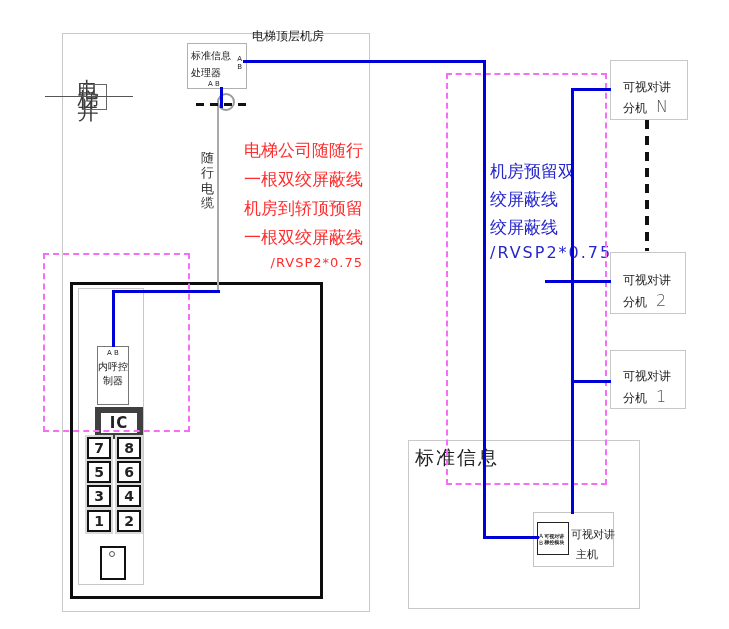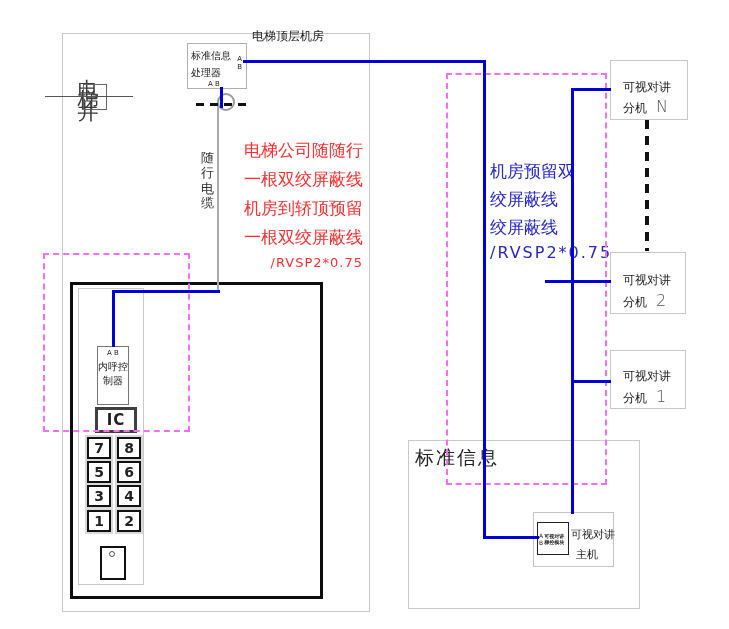--- a/index.html
+++ b/index.html
@@ -21,21 +21,21 @@
   .cable-label{font-size:13px;letter-spacing:15px;color:#333;z-index:36;}
   .note{position:absolute;z-index:20;white-space:nowrap;}
   .red-note{color:#ff2d2d;font-size:17px;line-height:29px;}
   .red-spec{color:#ff2d2d;font-size:13px;margin-top:3px;letter-spacing:1px;}
   .blue-note{color:#2626cc;font-size:17px;line-height:28px;}
   .blue-spec{color:#2626cc;font-size:16px;margin-top:2px;letter-spacing:2px;}
   .small-label{font-size:12px;color:#222;}
   .tiny{font-size:7px;color:#222;line-height:8px;}
   .proc-box{left:187px;top:43px;width:58px;height:44px;border:1px solid #b0b0b0;z-index:10;}
   .ctrl-box{left:97px;top:346px;width:30px;height:57px;border:1px solid #777;z-index:10;text-align:center;}
-  .ic-box{left:95px;top:407px;width:36px;height:20px;border:3px solid #404040;z-index:10;
+  .ic-box{left:95px;top:407px;width:36px;height:20px;border:6px solid #404040;z-index:10;
           display:flex;align-items:center;justify-content:center;font-weight:bold;font-size:15px;letter-spacing:1px;}
   .btn{position:absolute;width:20px;height:18px;border:2px solid #111;background:#fff;z-index:12;
        display:flex;align-items:center;justify-content:center;font-weight:bold;font-size:14px;
        box-shadow:0 0 0 2px #d9d9d9;}
   .ext-box{position:absolute;border:1px solid #c8c8c8;background:#fff;z-index:10;font-size:12px;color:#222;}
   .ext-line{position:absolute;left:12px;white-space:nowrap;}
   .ext-num{font-size:16px;color:#555;margin-left:9px;font-weight:300;}
   .room-label{position:absolute;left:6px;top:4px;font-size:19px;letter-spacing:2px;color:#222;z-index:11;}
   .host-box{left:533px;top:512px;width:79px;height:53px;border:1px solid #c4c4c4;z-index:12;}
   .module-box{position:absolute;left:3px;top:9px;width:30px;height:31px;border:1px solid #222;background:#fff;

